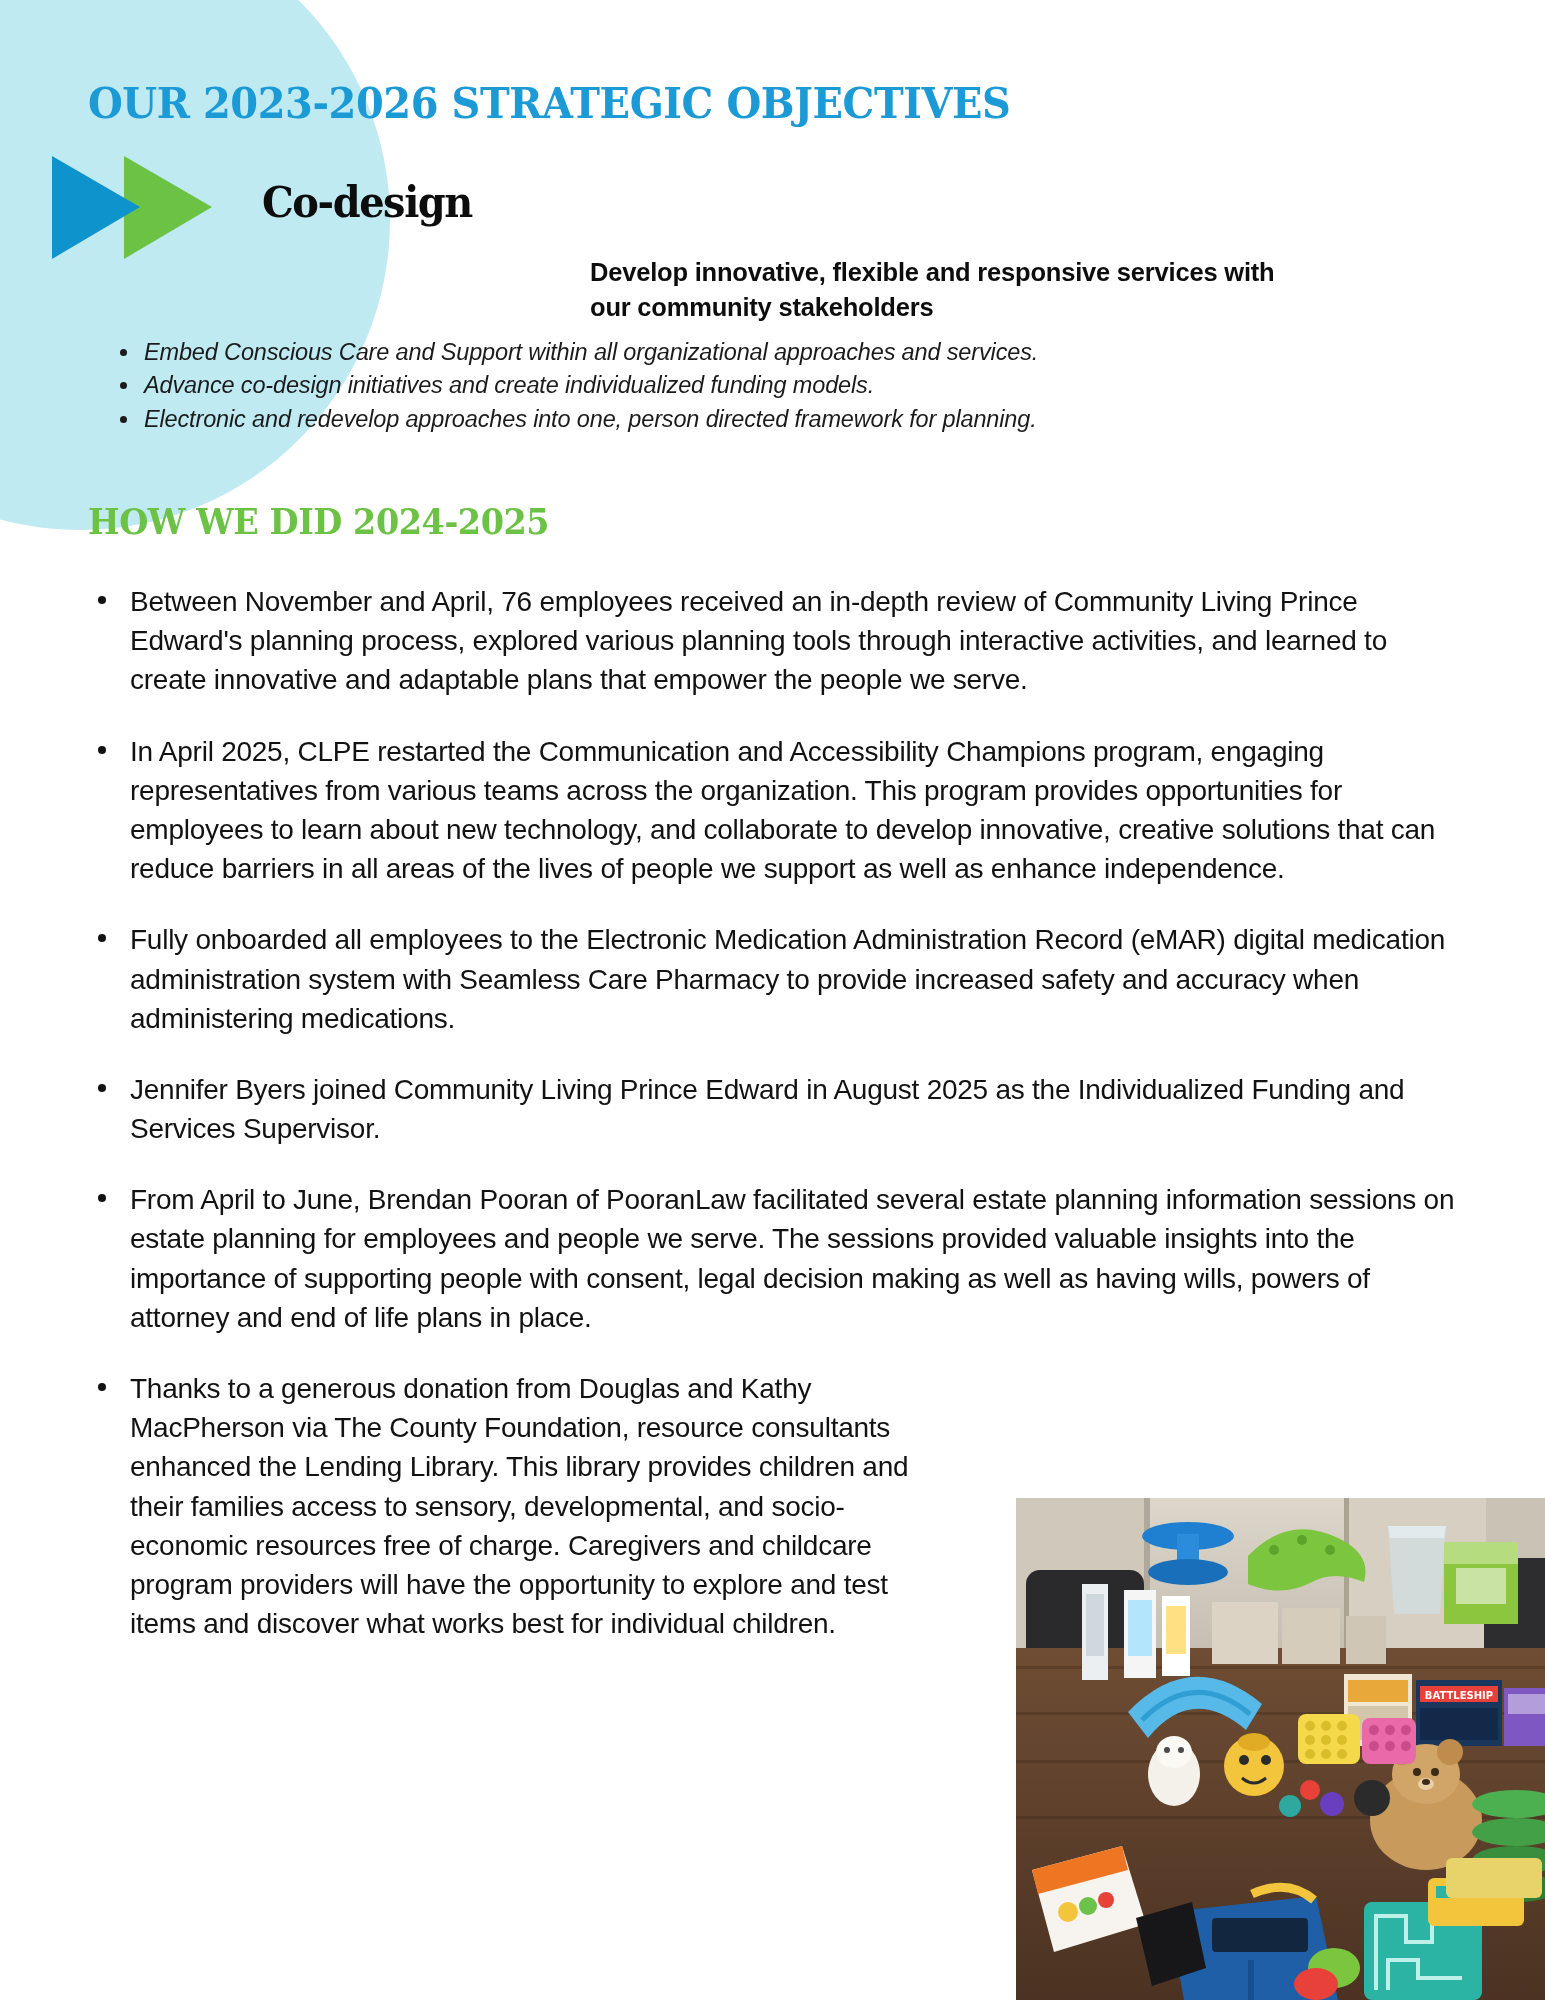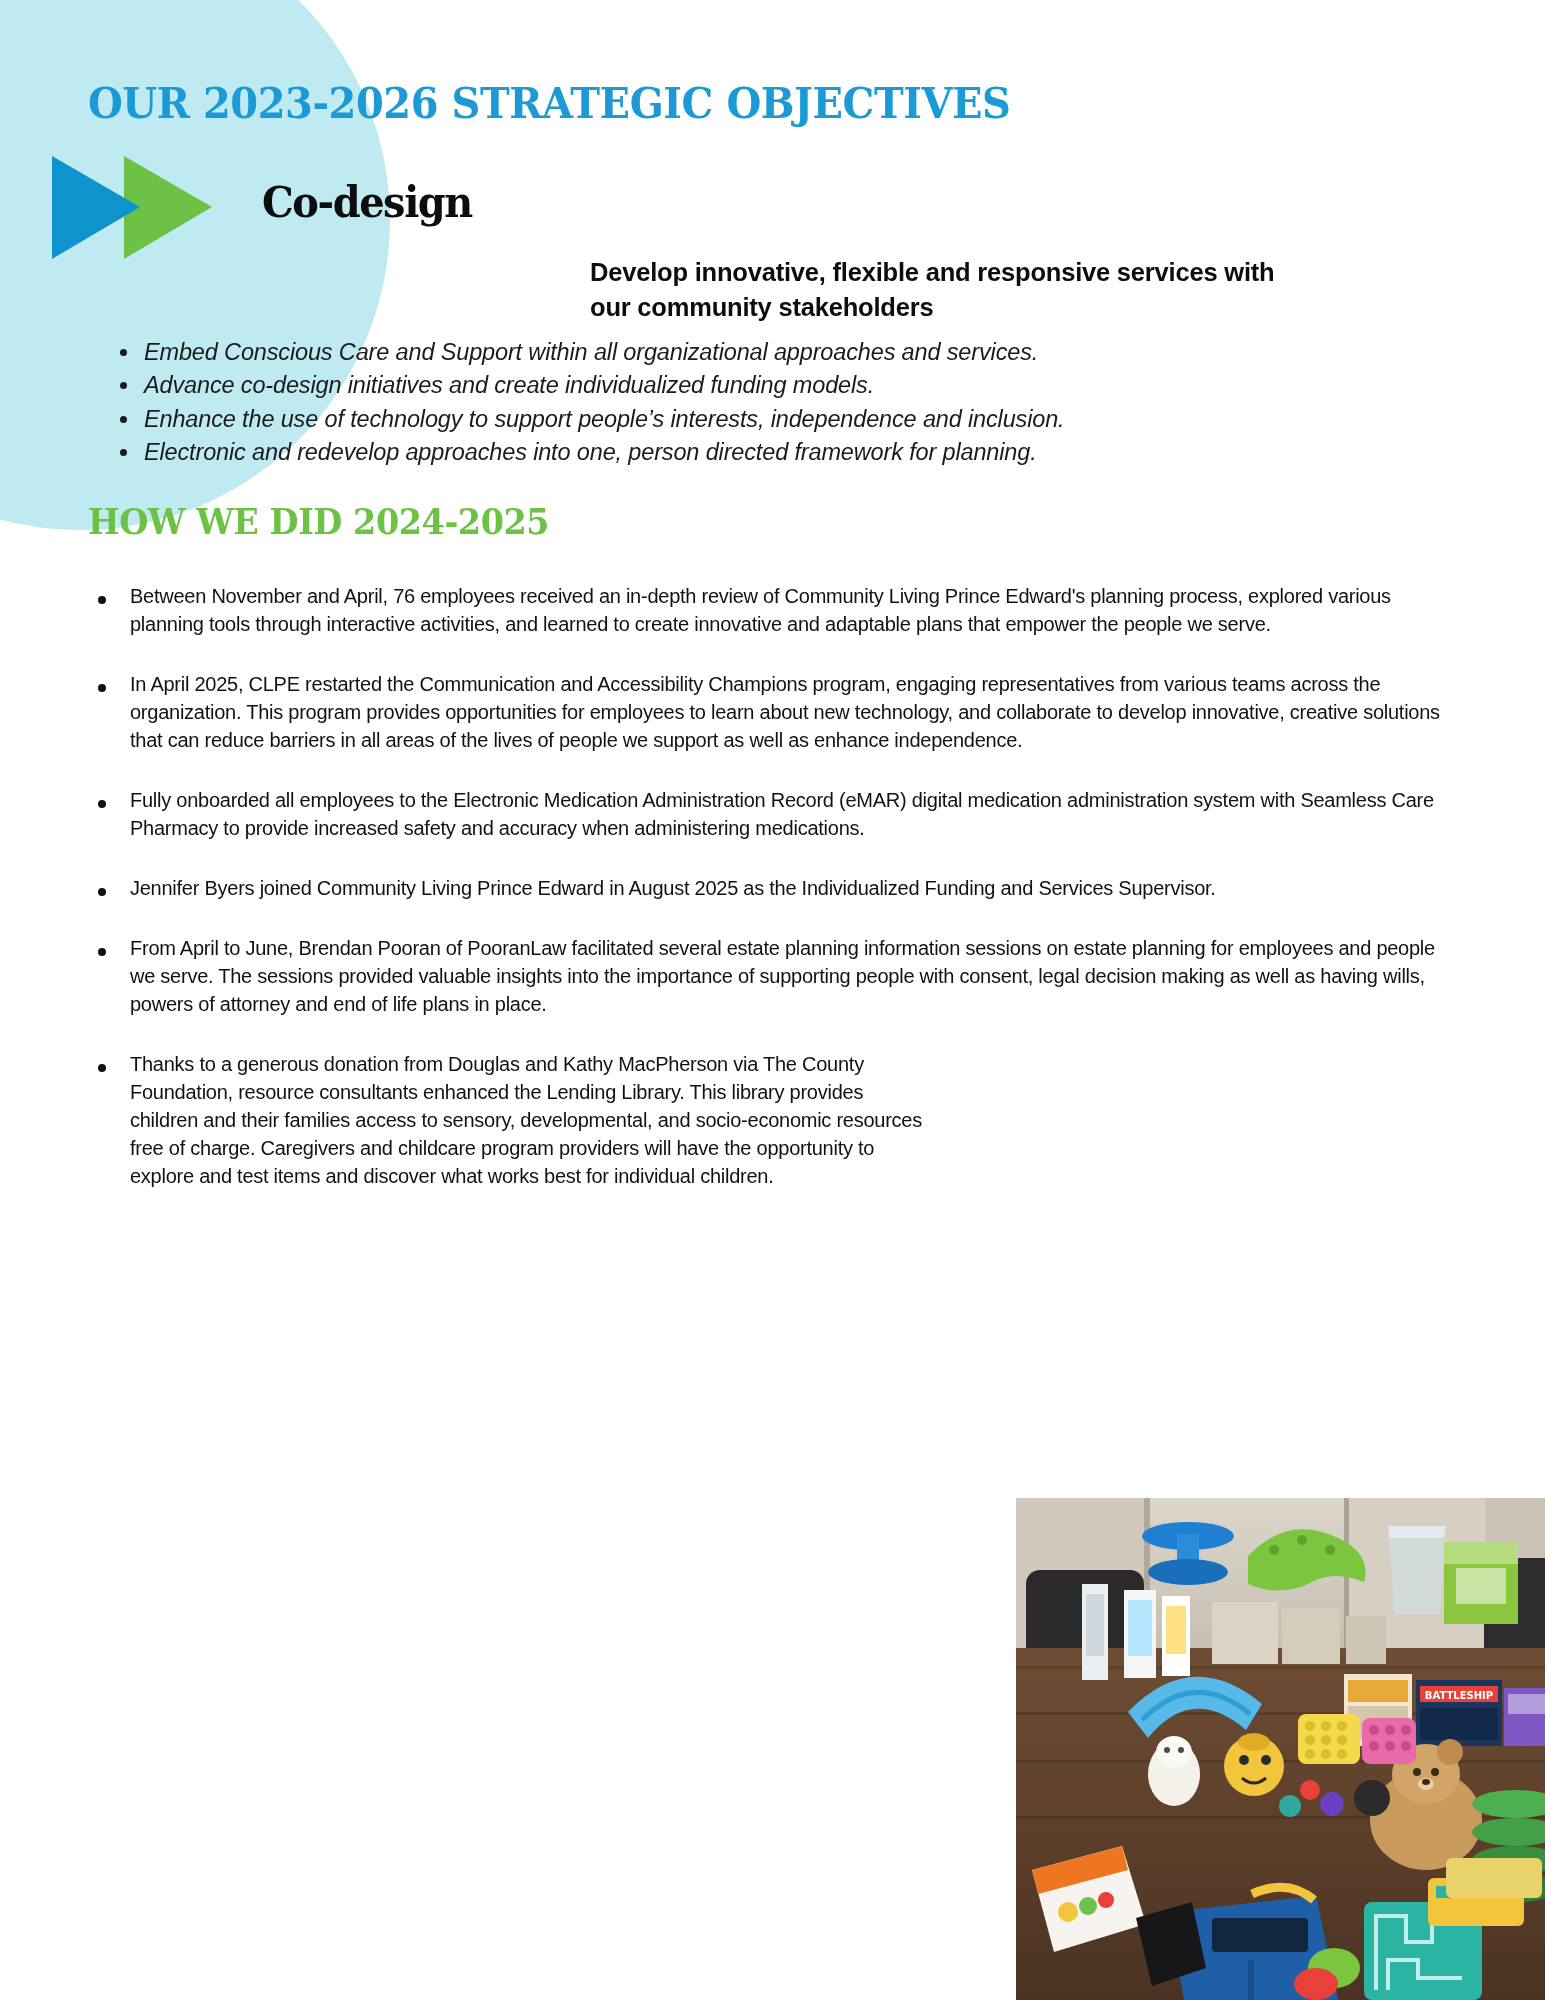--- a/index.html
+++ b/index.html
@@ -140,21 +140,21 @@
     left: 90px;
     top: 582px;
     width: 1368px;
     z-index: 3;
     list-style: none;
   }
   .achievements li {
     position: relative;
     padding-left: 40px;
     margin-bottom: 32px;
-    font-size: 20px;
+    font-size: 28px;
     line-height: 1.40;
     color: #121212;
     letter-spacing: -0.25px;
   }
   .achievements li::before {
     content: "";
     position: absolute;
     left: 8px;
     top: 14px;
     width: 8px;
@@ -205,21 +205,20 @@
     </svg>
   </div>
 
   <div class="pillar-name">Co-design</div>
 
   <div class="pillar-desc">Develop innovative, flexible and responsive services with our community stakeholders</div>
 
   <ul class="objectives">
     <li>Embed Conscious Care and Support within all organizational approaches and services.</li>
     <li>Advance co-design initiatives and create individualized funding models.</li>
-    <li>Enhance the use of technology to support people’s interests, independence and inclusion.</li>
     <li>Electronic and redevelop approaches into one, person directed framework for planning.</li>
   </ul>
 
   <div class="section-heading">HOW WE DID 2024-2025</div>
 
   <ul class="achievements">
     <li>Between November and April, 76 employees received an in-depth review of Community Living Prince Edward's planning process, explored various planning tools through interactive activities, and learned to create innovative and adaptable plans that empower the people we serve.</li>
     <li>In April 2025, CLPE restarted the Communication and Accessibility Champions program, engaging representatives from various teams across the organization. This program provides opportunities for employees to learn about new technology, and collaborate to develop innovative, creative solutions that can reduce barriers in all areas of the lives of people we support as well as enhance independence.</li>
     <li>Fully onboarded all employees to the Electronic Medication Administration Record (eMAR) digital medication administration system with Seamless Care Pharmacy to provide increased safety and accuracy when administering medications.</li>
     <li>Jennifer Byers joined Community Living Prince Edward in August 2025 as the Individualized Funding and Services Supervisor.</li>

